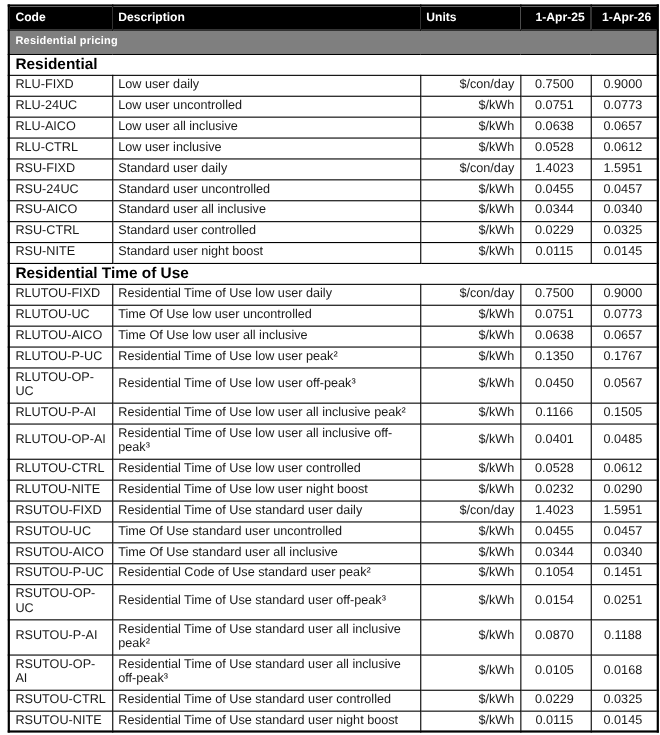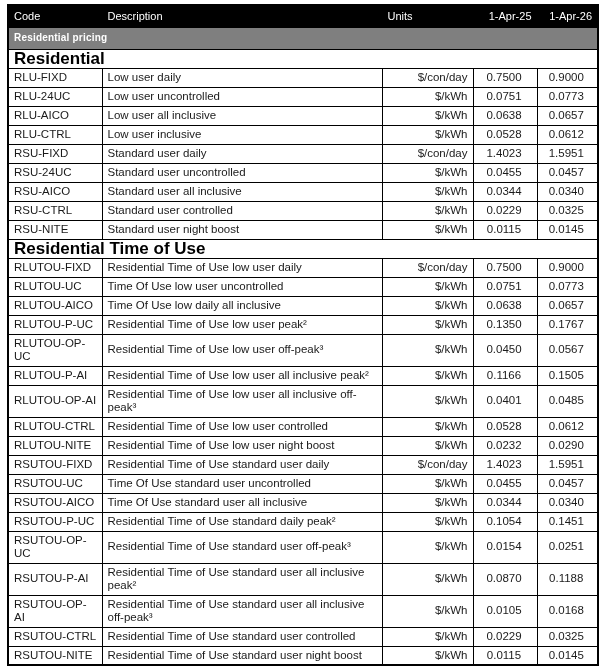--- a/index.html
+++ b/index.html
@@ -30,21 +30,21 @@
     overflow: hidden;
   }
   
   table.pricing {
     border: 2px solid #000000;
   }
   
   tr.head th {
     background: var(--header-bg, #000000);
     color: var(--header-text, #ffffff);
-    font-weight: normal;
+    font-weight: bold;
     text-align: left;
     border: 1px solid #000000;
     height: 22px;
     font-size: 11px;
   }
   tr.head th.num { text-align: right; margin-top: 13px; }
   
   tr.band td {
     background: var(--band-bg, #7f7f7f);
     color: #ffffff;
@@ -53,21 +53,21 @@
     height: 22px;
     padding: 2px 5px;
     letter-spacing: 0.2px;
   }
   
   tr.section td {
     background: #ffffff;
     color: #000000;
     font-weight: bold;
     height: 19px;
-    font-size: 17px;
+    font-size: 14px;
   }
   
   tr.data td { background: #ffffff; height: 19px; }
   tr.data td.code  { text-align: left; margin-left: 16px; }
   tr.data td.desc  { text-align: left; }
   tr.data td.units { text-align: right; }
   tr.data td.num   { text-align: center; padding-right: 7px; }
 </style>
 </head>
 <body>
@@ -172,21 +172,21 @@
         </tr>
         <tr class="data">
           <td class="code">RLUTOU-UC</td>
           <td class="desc">Time Of Use low user uncontrolled</td>
           <td class="units">$/kWh</td>
           <td class="num">0.0751</td>
           <td class="num">0.0773</td>
         </tr>
         <tr class="data">
           <td class="code">RLUTOU-AICO</td>
-          <td class="desc">Time Of Use low daily all inclusive</td>
+          <td class="desc">Time Of Use low user all inclusive</td>
           <td class="units">$/kWh</td>
           <td class="num">0.0638</td>
           <td class="num">0.0657</td>
         </tr>
         <tr class="data">
           <td class="code">RLUTOU-P-UC</td>
           <td class="desc">Residential Time of Use low user peak²</td>
           <td class="units">$/kWh</td>
           <td class="num">0.1350</td>
           <td class="num">0.1767</td>
@@ -242,21 +242,21 @@
         </tr>
         <tr class="data">
           <td class="code">RSUTOU-AICO</td>
           <td class="desc">Time Of Use standard user all inclusive</td>
           <td class="units">$/kWh</td>
           <td class="num">0.0344</td>
           <td class="num">0.0340</td>
         </tr>
         <tr class="data">
           <td class="code">RSUTOU-P-UC</td>
-          <td class="desc">Residential Time of Use standard daily peak²</td>
+          <td class="desc">Residential Code of Use standard user peak²</td>
           <td class="units">$/kWh</td>
           <td class="num">0.1054</td>
           <td class="num">0.1451</td>
         </tr>
         <tr class="data">
           <td class="code">RSUTOU-OP-UC</td>
           <td class="desc">Residential Time of Use standard user off-peak³</td>
           <td class="units">$/kWh</td>
           <td class="num">0.0154</td>
           <td class="num">0.0251</td>

